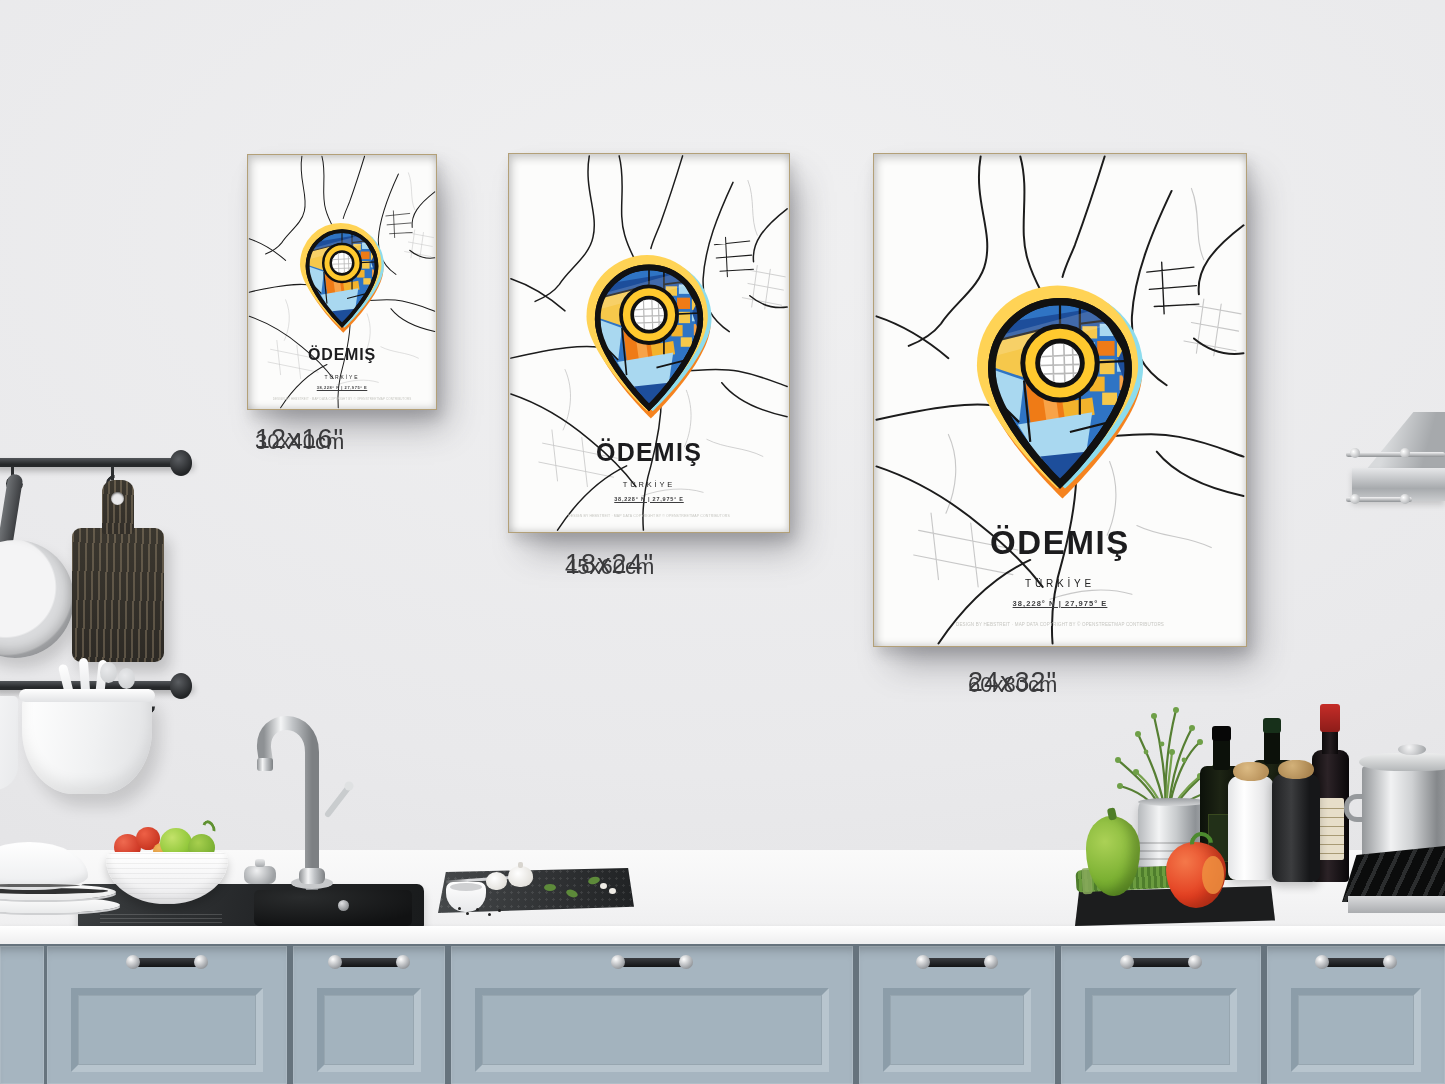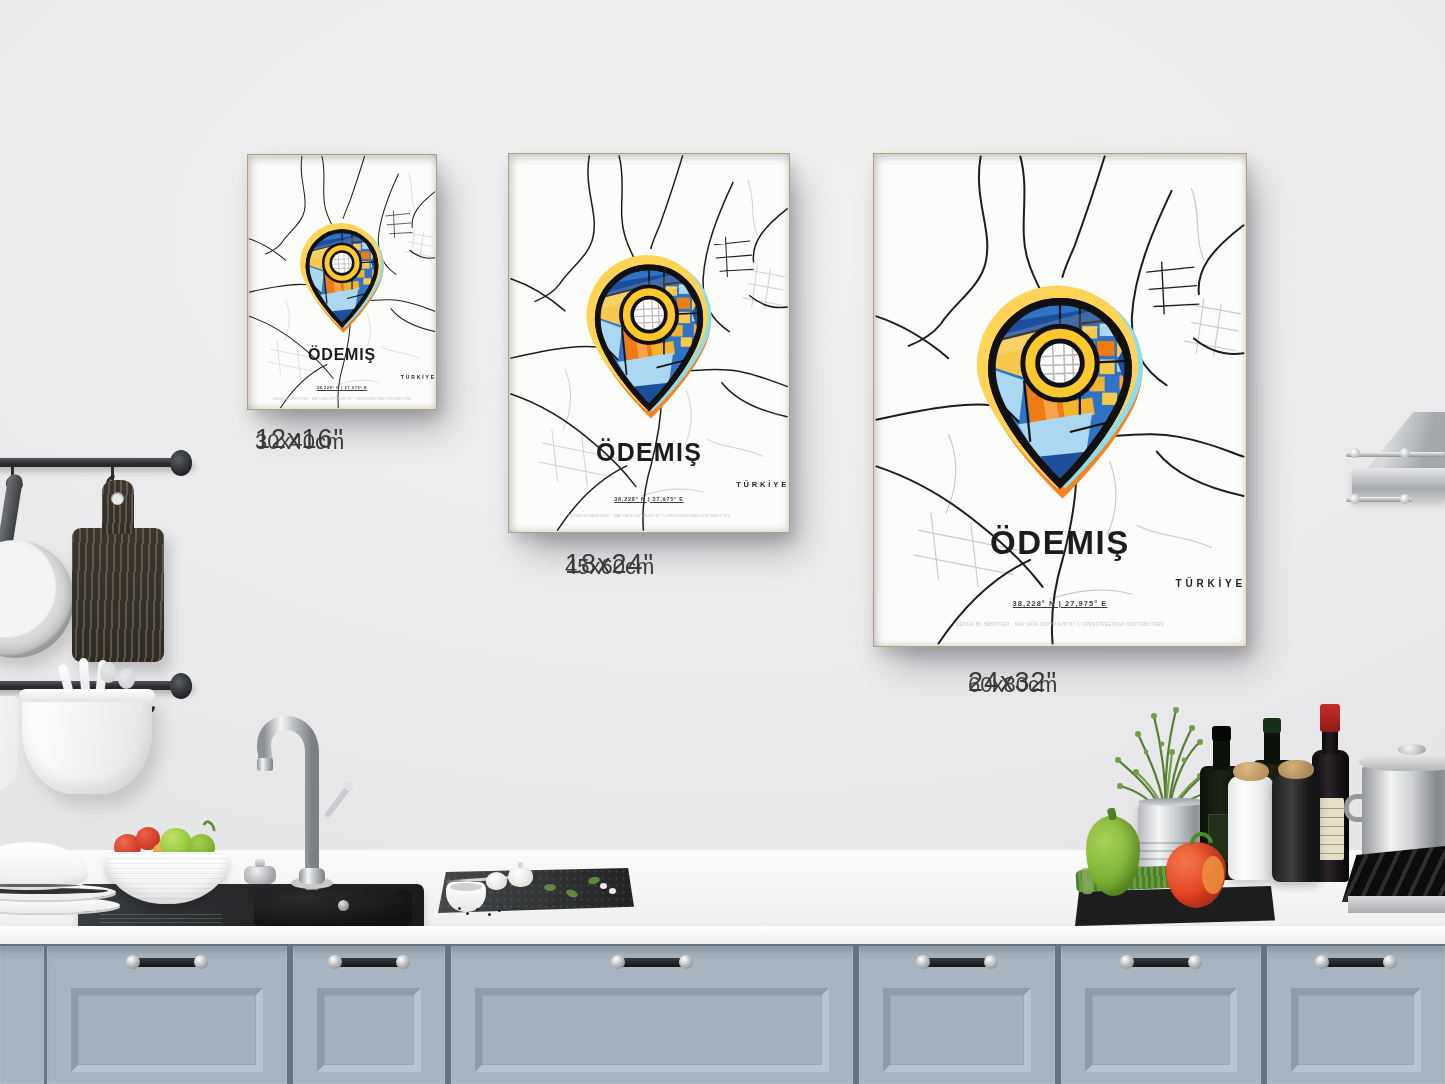--- a/index.html
+++ b/index.html
@@ -13,21 +13,21 @@
     box-shadow:14px 22px 32px -6px rgba(55,55,62,.38), 4px 8px 12px rgba(55,55,62,.18);}
   .print{background:#fcfcfb;inset:0;position:absolute;
     box-shadow:inset 3px 4px 9px rgba(0,0,0,.20), inset -2px -3px 6px rgba(0,0,0,.10);}
   .size-s.poster{left:247px;top:154px;width:190px;height:256px;padding:7px;}
   .size-m.poster{left:508px;top:153px;width:282px;height:380px;padding:9px;}
   .size-l.poster{left:873px;top:153px;width:374px;height:494px;padding:11px;}
   .print{position:relative;width:100%;height:100%;}
   .art{position:absolute;inset:0;width:100%;height:100%;}
   .p-title,.p-sub,.p-coords,.p-credit{left:0;right:0;text-align:center;white-space:nowrap;}
   .p-title{top:75.2%;font-weight:800;color:#1c1c1e;letter-spacing:.05em;}
-  .p-sub{top:86.2%;color:#222;letter-spacing:.38em;font-weight:bold;text-align:right;}
+  .p-sub{top:86.2%;color:#222;letter-spacing:.38em;font-weight:normal;}
   .p-coords{top:90.4%;color:#3c3c3e;letter-spacing:.14em;font-weight:bold;text-decoration:underline;}
   .p-credit{top:95.2%;color:#c6c6c1;letter-spacing:.04em;}
   .size-s .p-title{font-size:16px;} .size-m .p-title{font-size:25px;} .size-l .p-title{font-size:33px;}
   .size-s .p-sub{font-size:5px;}    .size-m .p-sub{font-size:7.5px;}  .size-l .p-sub{font-size:10px;}
   .size-s .p-coords{font-size:4px;} .size-m .p-coords{font-size:5.5px;}.size-l .p-coords{font-size:7.5px;}
   .size-s .p-credit{font-size:3px;} .size-m .p-credit{font-size:3.5px;}.size-l .p-credit{font-size:4.5px;}
 
   .sizelabel{text-align:center;color:#3a3a3c;}
   .sizelabel .in{font-size:27px;letter-spacing:1px;}
   .sizelabel .cm{font-size:22px;margin-top:5px;}

